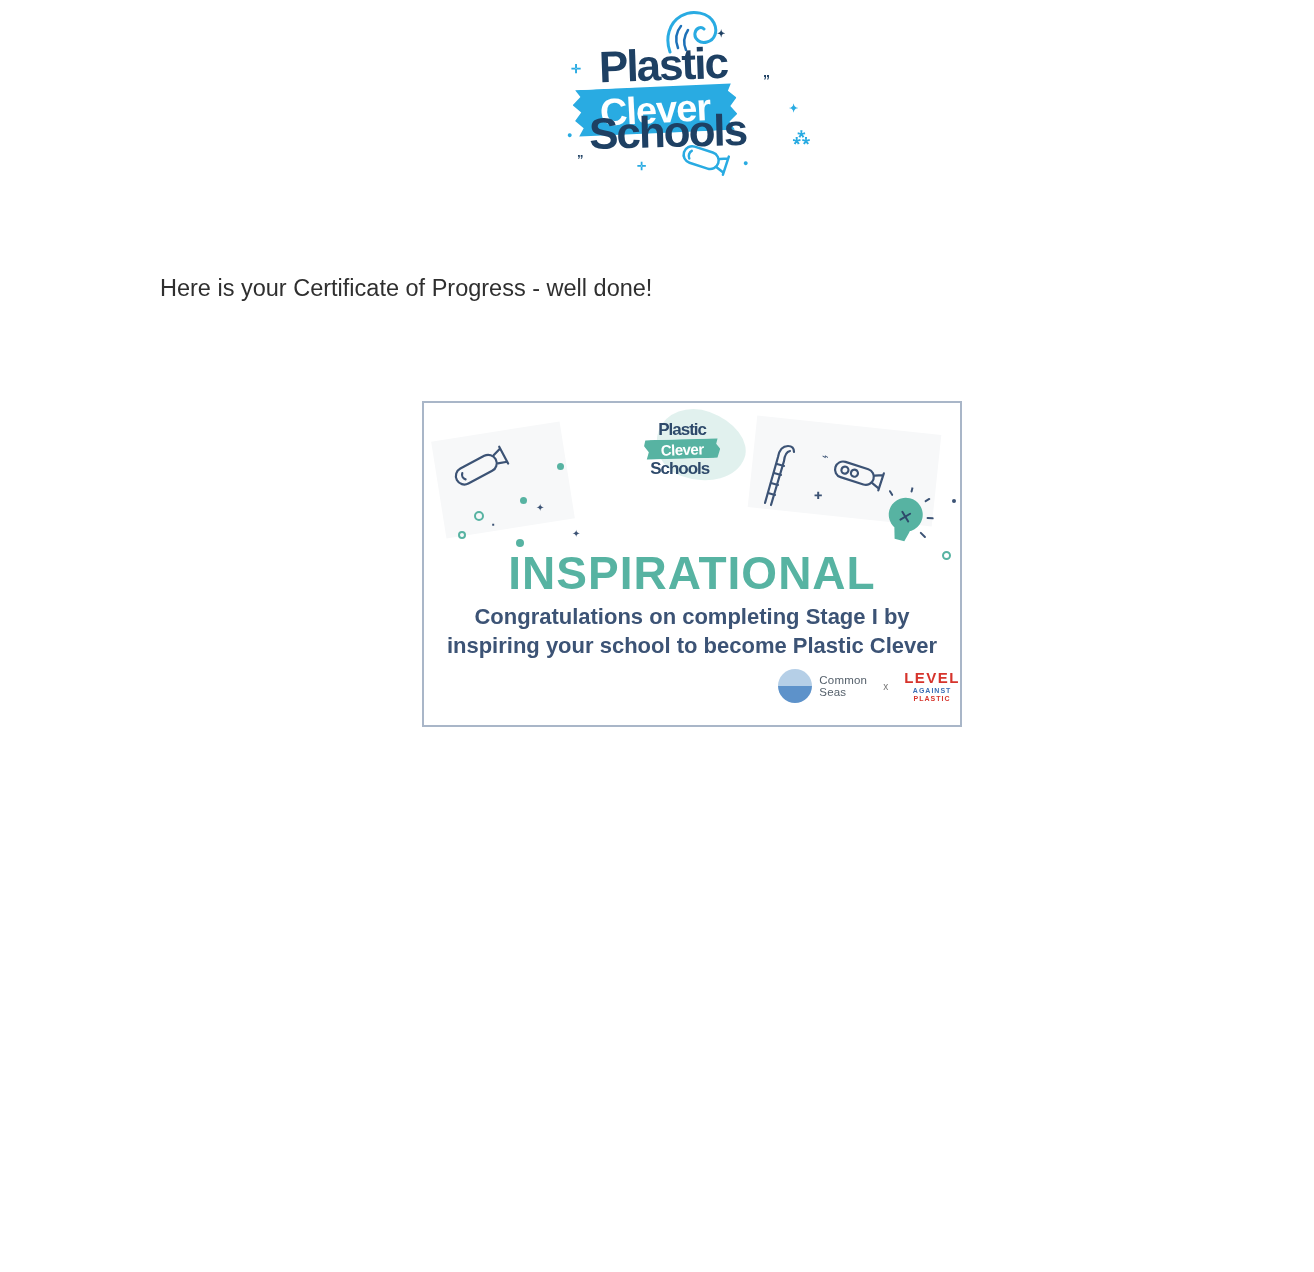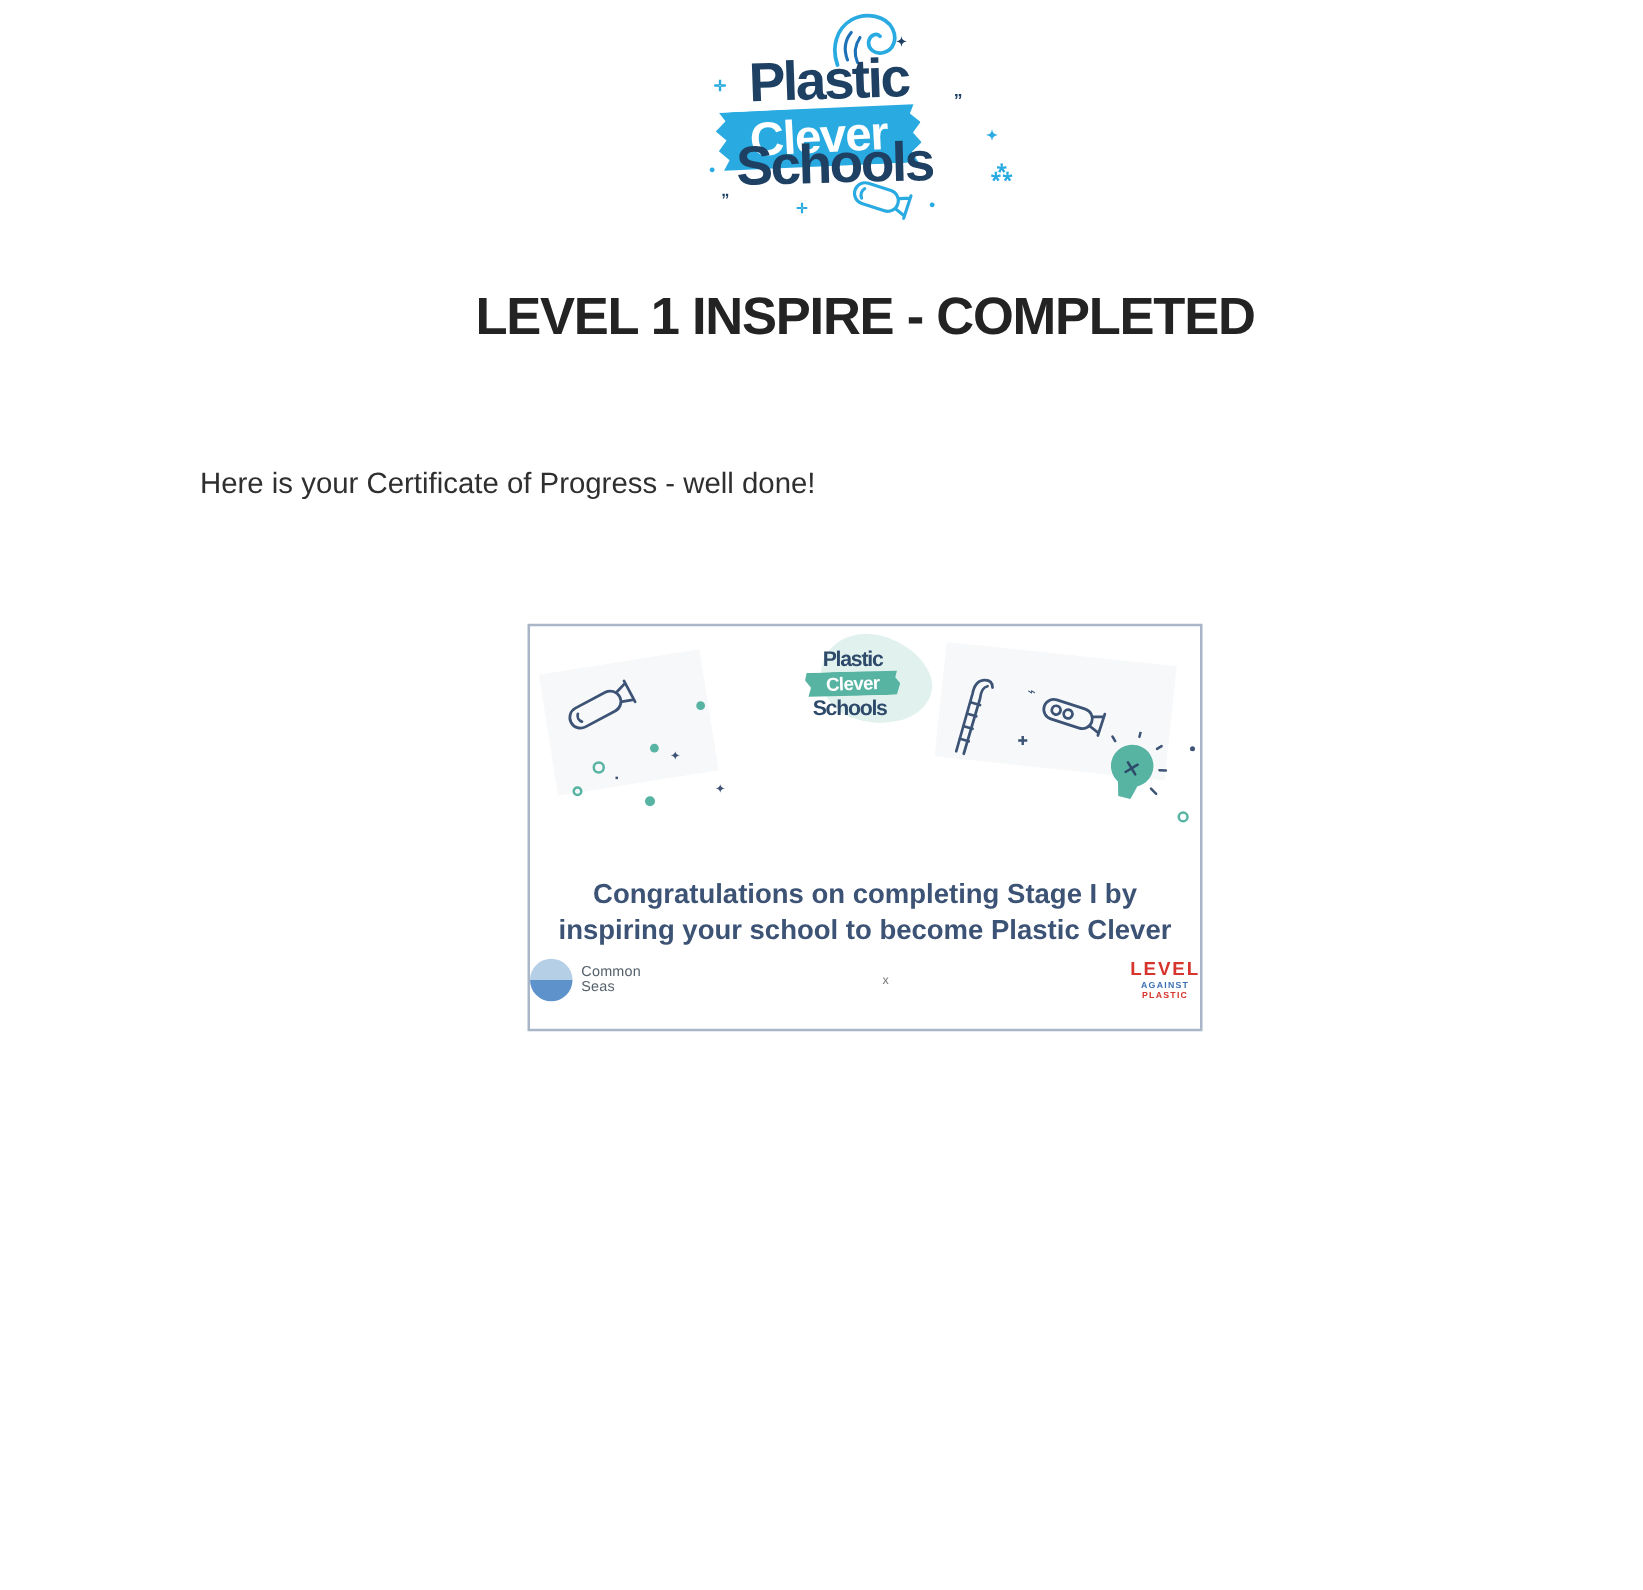--- a/index.html
+++ b/index.html
@@ -88,21 +88,21 @@
   .cert-title {
     position: absolute; left: 0; top: 143px; width: 100%; text-align: center;
     font-size: 46px; font-weight: bold; letter-spacing: 1px; color: #57b3a2; z-index: 1;
   }
   .cert-msg {
     position: absolute; left: 0; top: 199px; width: 100%; text-align: center;
     font-size: 22px; font-weight: bold; line-height: 29px; color: #3c5375; z-index: 1;
   }
   .partners {
     position: absolute; left: 0; top: 266px; width: 100%; z-index: 1;
-    display: flex; align-items: center; justify-content: space-between; gap: 32px;
+    display: flex; align-items: center; justify-content: flex-end; gap: 16px;
   }
   .cs { display: flex; align-items: center; gap: 7px; }
   .cs-circle {
     width: 34px; height: 34px; border-radius: 50%;
     background: linear-gradient(to bottom, #b5cfe7 0 50%, #5d92ca 50% 100%);
   }
   .cs-text { font-size: 11.5px; color: #55606b; line-height: 12px; letter-spacing: 0.2px; }
   .px { font-size: 10px; color: #777; }
   .kids { text-align: center; line-height: 1; }
   .kids .k1 { font-size: 15px; font-weight: bold; color: #d6342c; letter-spacing: 1.5px; }
@@ -147,21 +147,20 @@
     <span class="sparkle" style="left:196px; top:62px; font-size:14px; color:#1e4063;">”</span>
     <span class="sparkle" style="left:222px; top:92px; font-size:11px;">✦</span>
     <span class="sparkle" style="left:226px; top:116px; font-size:15px;">⁂</span>
     <span class="sparkle" style="left:0px; top:120px; font-size:9px;">●</span>
     <span class="sparkle" style="left:10px; top:142px; font-size:13px; color:#1e4063;">”</span>
     <span class="sparkle" style="left:70px; top:150px; font-size:11px;">✛</span>
     <span class="sparkle" style="left:176px; top:148px; font-size:9px;">●</span>
     <span class="sparkle" style="left:150px; top:18px; font-size:10px; color:#1e4063;">✦</span>
   </div>
 
-  <h1 class="page-title">LEVEL 1 INSPIRE - COMPLETED</h1>
 
 
 
   <p class="para p3">Here is your Certificate of Progress - well done!</p>
 
   <div class="certificate">
 
     <div class="doodle-card card-left"></div>
     <div class="doodle-card card-right"></div>
     <div class="cert-splat"></div>
@@ -218,20 +217,21 @@
             <path d="M50 26 L55 25"></path>
             <path d="M47 42 L52 45"></path>
             <path d="M10 12 L7 9"></path>
         </g>
       </g>
     </svg>
     <div class="dot teal-ring" style="left:518px; top:148px; width:9px; height:9px;"></div>
     <div class="dot navy-fill" style="left:528px; top:96px; width:4px; height:4px;"></div>
 
 
+    <div class="cert-title">INSPIRATIONAL</div>
 
     <div class="cert-msg pre">Congratulations on completing Stage I by
 inspiring your school to become Plastic Clever</div>
 
     <div class="partners">
       <div class="cs">
         <div class="cs-circle"></div>
         <div class="cs-text pre">Common
 Seas</div>
       </div>

